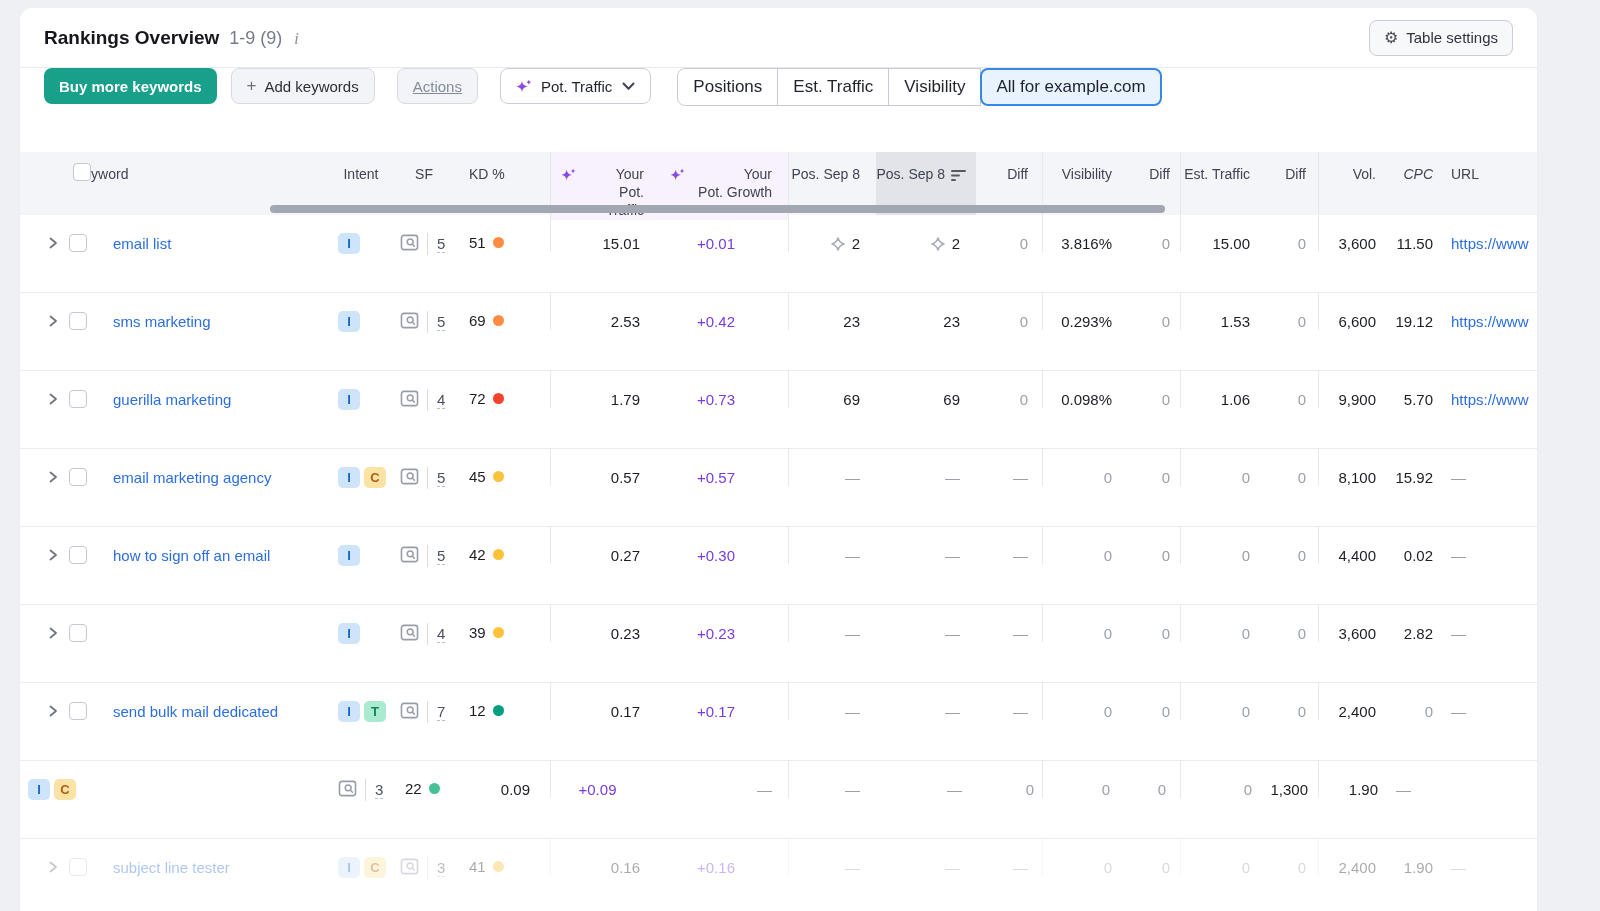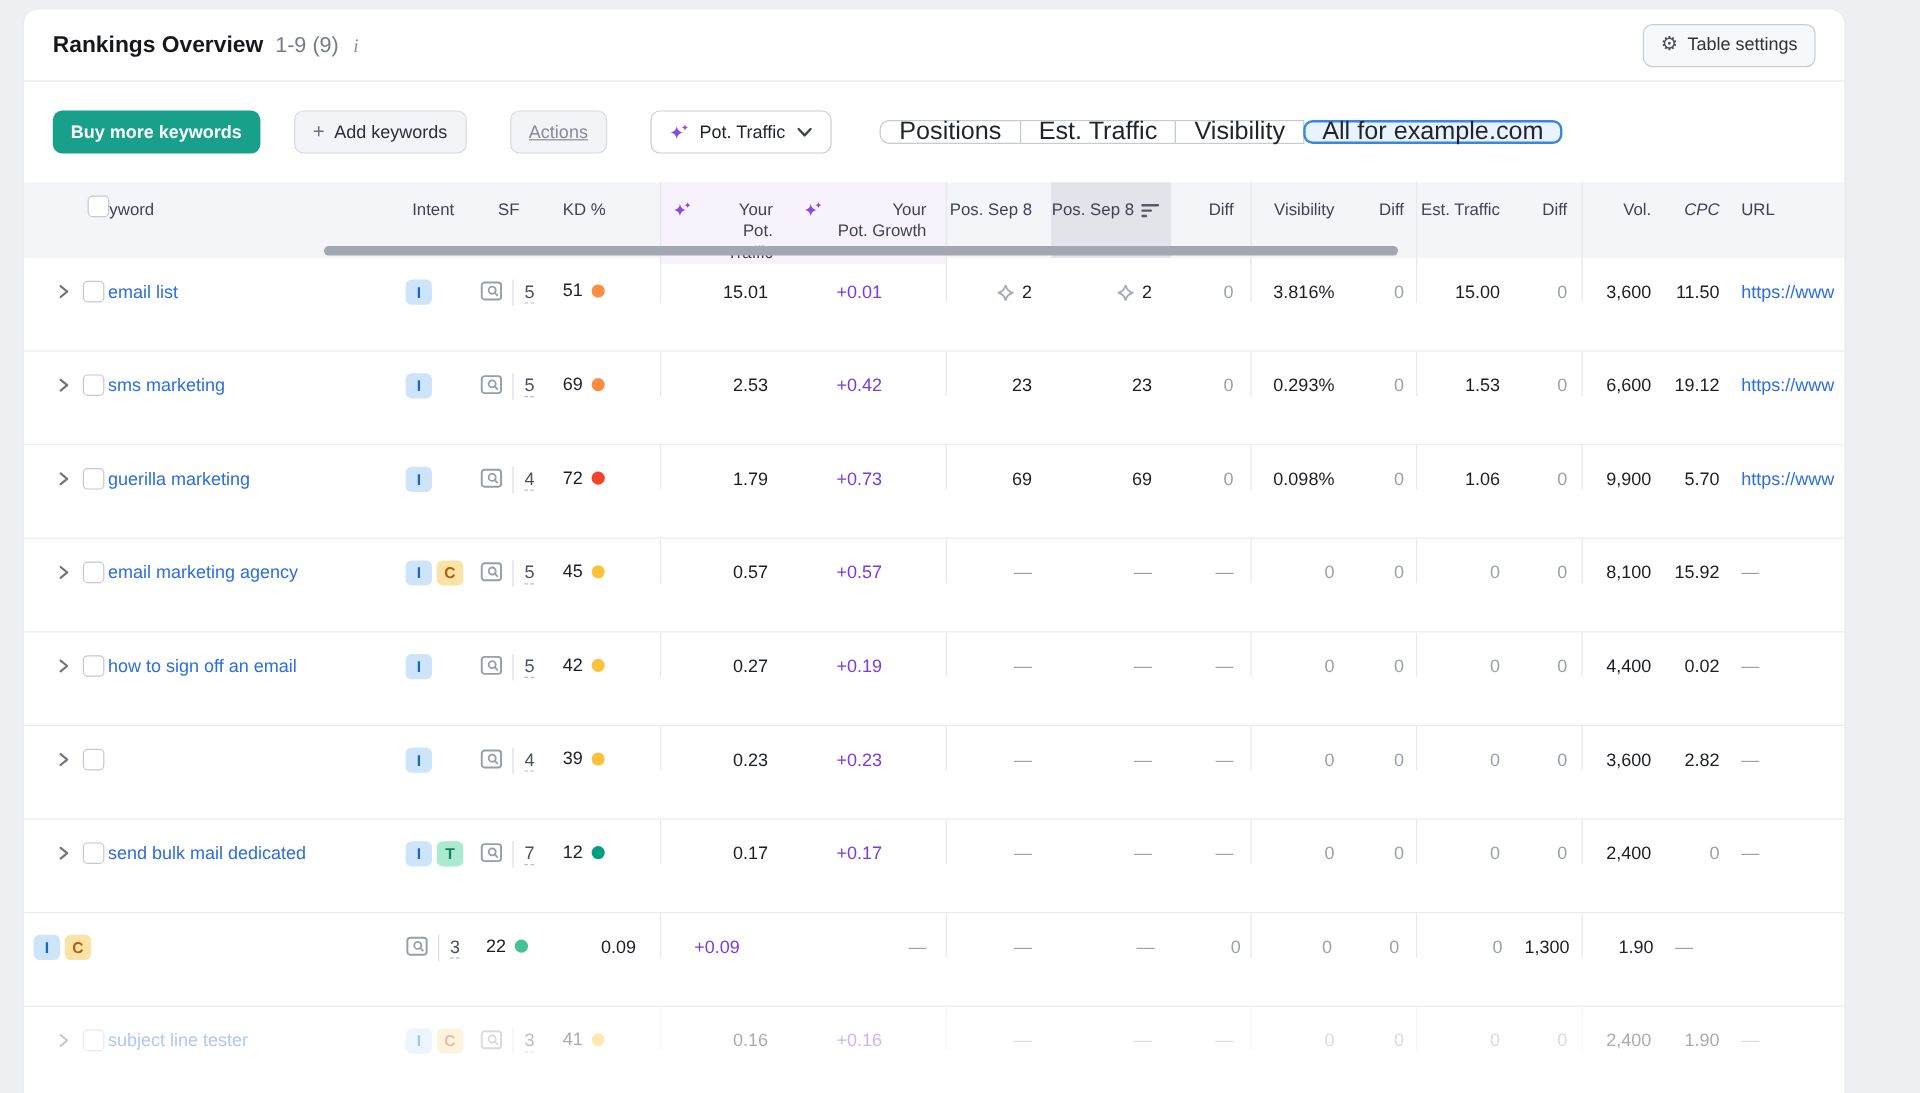--- a/index.html
+++ b/index.html
@@ -17,33 +17,33 @@
   .page-title { font-size:19px; font-weight:bold; color:#15171c; }
   .title-range { font-size:18px; color:#757b88; }
   .info-i { font-family:"Liberation Serif", serif; font-style:italic; font-size:16px;
             color:#8b909c; padding-left:2px; }
   .btn-settings { display:flex; align-items:center; gap:8px; background:#f7f8fa;
                   border:1px solid #c9cdd6; border-radius:8px; height:36px; padding:0 14px;
                   font-size:15px; color:#2f333c; cursor:pointer; }
   .gear { font-size:16px; color:#4a4f59; line-height:1; }
 
   
-  .toolbar { height:84px; display:flex; align-items:center; padding:0 24px; gap:28px; }
+  .toolbar { height:84px; display:flex; align-items:flex-start; padding:0 24px; gap:14px; }
   .btn { height:36px; border-radius:8px; font-size:15px; display:inline-flex;
          align-items:center; gap:8px; padding:0 15px; cursor:pointer; white-space:nowrap; }
   .btn-green { background:var(--accent_green); color:#fff; font-weight:bold; border:none; }
   .btn-gray  { background:#f3f4f7; border:1px solid #d7dae1; color:#2b2f38; }
   .btn-gray .plus { color:#6a7080; font-size:17px; }
   .btn-actions { color:#858c99; margin-left:8px;text-decoration:underline; }
   .btn-metric { background:#fff; border:1px solid #c9cdd6; color:#1f232b; margin-left:8px; }
   .sparkle { color:var(--sparkle_purple); display:inline-flex; }
   .chev-down { display:inline-flex; margin-left:2px; }
 
   .tabs { display:flex; margin-left:12px; }
-  .tab { height:20px; display:flex; align-items:center; padding:0 15px; font-size:21px;
+  .tab { height:38px; display:flex; align-items:center; padding:0 15px; font-size:17px;
          background:#fff; border:1px solid #c6cad3; margin-left:-1px; cursor:pointer; color:#1f232b; }
   .tab:first-child { border-radius:8px 0 0 8px; margin-left:0; }
   .tab.active { border:2px solid var(--tab_active_border); background:var(--tab_active_bg);
                 border-radius:8px; z-index:2; padding:0 14px; }
 
   
   .grid { display:grid;
     grid-template-columns:310px 62px 64px 94px 110px 128px 88px 100px 66px 78px 60px 84px 54px 68px 55px minmax(0,1fr); }
 
   .thead { position:relative; height:63px; background:#f4f5f9; font-size:14px; color:#3f4450; }
@@ -81,21 +81,21 @@
   .trow > .cell:nth-child(5), .trow > .cell:nth-child(7), .trow > .cell:nth-child(10),
   .trow > .cell:nth-child(12), .trow > .cell:nth-child(14),
   .thead .hcell.v1, .thead .hcell.v2, .thead .hcell.v3, .thead .hcell.v4, .thead .hcell.v5
     { border-left:1px solid #e6e8ee; }
 
   .c-keyword { display:flex; align-items:flex-start; gap:0; padding-left:26px; padding-top:19px; }
   .expand { display:inline-flex; margin-top:2px; cursor:pointer; }
   .cb { width:18px; height:18px; border:1.5px solid #c3c8d2; border-radius:4px; background:#fff;
         display:inline-block; flex:none; cursor:pointer; }
   .c-keyword .cb { margin-left:9px; }
-  .kw { color:var(--link_blue); text-decoration:none; margin-left:3px; max-width:180px;
+  .kw { color:var(--link_blue); text-decoration:none; margin-left:26px; max-width:180px;
         line-height:1.35; cursor:pointer; }
   .c-intent { display:flex; gap:4px; padding-left:8px; padding-top:18px; }
   .intent { width:22px; height:21px; border-radius:5px; font-size:13px; font-weight:bold;
             display:inline-flex; align-items:center; justify-content:center; }
   .c-sf { display:flex; align-items:center; padding-top:18px; padding-left:8px; }
   .sf-div { width:1px; height:22px; background:#d9dce2; margin:0 9px 0 8px; }
   .sf-n { color:#4a5160; text-decoration:none; border-bottom:1px dashed #b9bec9; cursor:pointer; }
   .c-kd { display:flex; align-items:center; gap:7px; padding-left:13px; padding-top:19px; }
   .kd-dot { width:11px; height:11px; border-radius:50%; display:inline-block; }
   .growth span { color:var(--growth_purple); }
@@ -426,21 +426,21 @@
             </svg>
       </span>
       <span class="sf-div"></span>
       <a class="sf-n">5</a>
     </div>
     <div class="cell c-kd">
       <span>42</span>
       <span class="kd-dot" style="background: rgb(253, 194, 60);"></span>
     </div>
     <div class="cell num c-pt"><span>0.27</span></div>
-    <div class="cell num growth c-growth"><span>+0.19</span></div>
+    <div class="cell num growth c-growth"><span>+0.30</span></div>
     <div class="cell num c-pos">
 
       <span class="dashable dash">—</span>
     </div>
     <div class="cell num c-pos">
 
       <span class="dashable dash">—</span>
     </div>
     <div class="cell num c-diff1"><span class="dashable dash">—</span></div>
     <div class="cell num c-vis"><span class="dashable dash">0</span></div>

